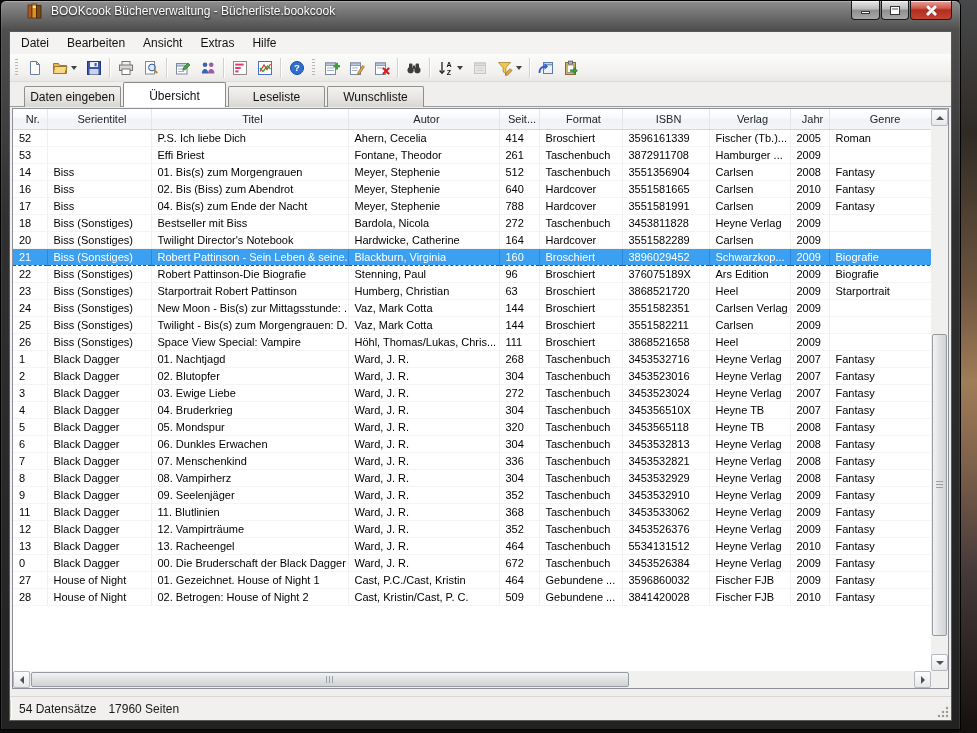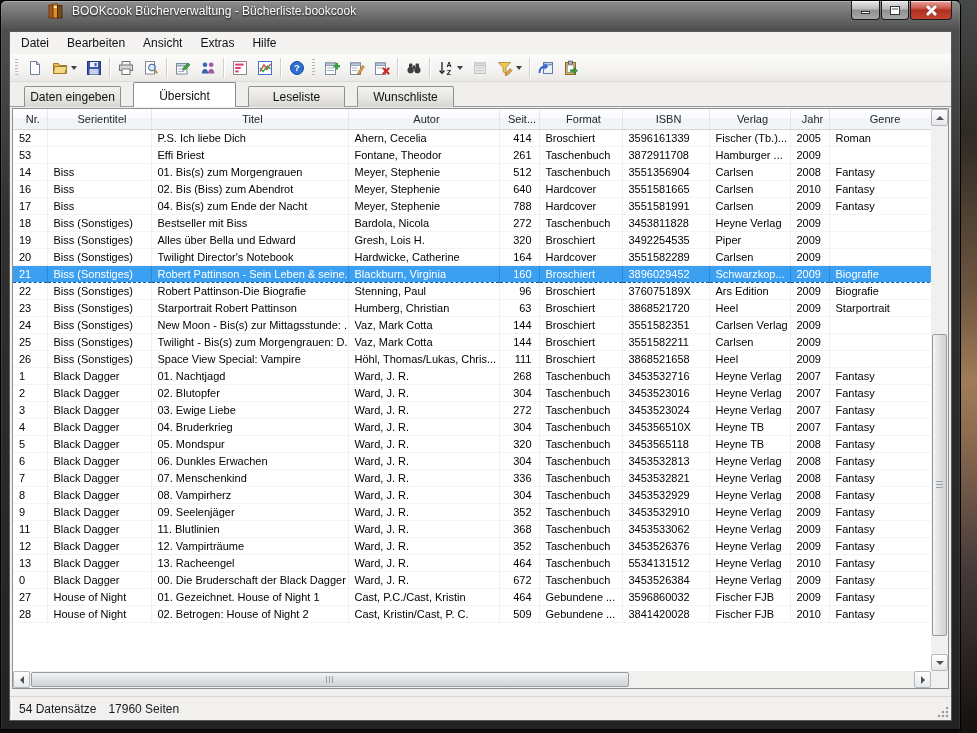--- a/index.html
+++ b/index.html
@@ -7,21 +7,21 @@
               font-family:"Liberation Sans","DejaVu Sans",sans-serif; }
   .desktop { position:relative; width:977px; height:733px; background:#0d0c0a; }
   .desktop-strip { position:absolute; right:0; top:0; width:18px; height:733px;
     background:linear-gradient(180deg,#46484a 0%,#2f2a24 18%,#6e563f 40%,#a07c58 52%,#8a6a4e 60%,#45393a 78%,#14100d 100%); }
 
   
   .window { position:absolute; left:0; top:0; width:961px; height:730px;
     background:linear-gradient(180deg,#8e8e8e 0%,#4e4e4e 4%,#303030 30%,#222 100%);
     border:1px solid #000; border-radius:6px 6px 0 0;
     box-shadow:inset 0 1px 0 rgba(255,255,255,.28), inset 1px 0 0 rgba(255,255,255,.08), inset -1px 0 0 rgba(255,255,255,.08); }
-  .titlebar { position:absolute; left:0; top:0; right:0; height:20px; display:flex; align-items:center; padding-left:9px;margin-left:37px; }
+  .titlebar { position:absolute; left:0; top:0; right:0; height:20px; display:flex; align-items:center; padding-left:25px; }
   .app-icon { width:18px; height:18px; margin-right:7px; flex:0 0 auto; }
   .title-text { color:#fff; font-size:12px; text-shadow:0 1px 2px #000; white-space:nowrap; }
   .win-controls { position:absolute; right:8px; top:0; display:flex; }
   .win-btn { height:19px; border:1px solid #1c1c1c; border-top:none; border-radius:0 0 4px 4px;
     background:linear-gradient(180deg,#e8e8e8 0%,#b9b9b9 45%,#8f8f8f 50%,#a8a8a8 100%);
     display:flex; align-items:center; justify-content:center; margin-left:1px; position:relative;
     box-shadow:inset 0 1px 0 rgba(255,255,255,.7); }
   .win-btn.min { width:29px; } .win-btn.max { width:28px; }
   .win-btn.close { width:42px;
     background:linear-gradient(180deg,#e8a19b 0%,#cf5a4d 40%,#b02e20 50%,#c4452f 100%); }
@@ -45,36 +45,36 @@
   .tb-grip { width:3px; height:18px; margin:0 4px 0 3px;
     background:repeating-linear-gradient(180deg,#b9b7b3 0 1px,transparent 1px 3px); }
   .tb-sep { width:1px; height:20px; background:#d2d0cc; box-shadow:1px 0 0 #fff; margin:0 3px; }
   .tb-btn { width:25px; height:24px; display:flex; align-items:center; justify-content:center; border-radius:2px; }
   .tb-btn svg { width:16px; height:16px; }
   .tb-btn.disabled { opacity:.5; filter:grayscale(1); }
   .tb-btn.has-dd { width:34px; }
   .dd-caret { width:0; height:0; border-left:3px solid transparent; border-right:3px solid transparent;
     border-top:4px solid #404040; margin-left:3px; }
 
-  .tabstrip { height:25px; display:flex; align-items:flex-end; padding-left:14px; position:relative;gap:10px; }
+  .tabstrip { height:25px; display:flex; align-items:flex-end; padding-left:14px; position:relative; }
   .tabstrip:after { content:""; position:absolute; left:0; right:0; bottom:0; height:1px; background:#9a9a98; }
   .tab { height:21px; min-width:97px; text-align:center; line-height:20px; font-size:12px; color:#111;
     border:1px solid #8f8f8d; border-bottom:none; border-radius:2px 2px 0 0; margin-right:2px;
     background:linear-gradient(180deg,#f3f2f0 0%,#e6e4e0 60%,#d8d6d1 100%); position:relative; z-index:1; }
   .tab.active { height:25px; line-height:26px; min-width:103px; background:#fff; z-index:3; border-color:#8a8a88; }
 
   .table-wrap { flex:1; margin:1px 2px 7px; border:1px solid #8e9099; background:#fff; position:relative; }
   .grid-area { position:absolute; left:0; top:0; right:17px; bottom:17px; overflow:hidden; background:#fff; }
   table { border-collapse:collapse; table-layout:fixed; width:922px; }
   th { height:20px; font-weight:normal; font-size:11px; color:#21262e; text-align:center; padding:0 0 0 6px;
     background:linear-gradient(180deg,#ffffff 0%,#f8f9fb 45%,#f1f2f5 50%,#f4f5f8 100%);
     border-right:1px solid #e4e6ea; border-bottom:1px solid #d4d6da; white-space:nowrap; overflow:hidden; }
   td { height:17px; font-size:11px; color:#000; padding:0 2px 0 6px; white-space:nowrap; overflow:hidden;
     border-right:1px solid #f0f0ee; border-bottom:1px solid #f4f4f2; }
-  td.num { text-align:right; padding-right:7px; }
+  td.num { text-align:left; padding-right:7px; }
   tr.selected td { background:#3b9ff2; color:#fff; border-right-color:#2f86d6;
     border-top:1px dashed #155a9e; border-bottom:1px dashed #155a9e; }
 
   
   .vscroll { position:absolute; right:0; top:0; bottom:17px; width:17px; background:#f0f0ee; }
   .hscroll { position:absolute; left:0; right:17px; bottom:0; height:17px; background:#f0f0ee; }
   .scroll-corner { position:absolute; right:0; bottom:0; width:17px; height:17px; background:#f0f0ee; }
   .sbtn { position:absolute; width:17px; height:17px; border:1px solid #b5b8bc; border-radius:2px;
     background:linear-gradient(180deg,#fdfdfd,#e6e8ea); display:flex; align-items:center; justify-content:center; }
   .vscroll .sbtn.up { top:0; } .vscroll .sbtn.down { bottom:0; }
@@ -454,32 +454,20 @@
                   <td>Bestseller mit Biss</td>
                   <td>Bardola, Nicola</td>
                   <td class="num">272</td>
                   <td>Taschenbuch</td>
                   <td>3453811828</td>
                   <td>Heyne Verlag</td>
                   <td>2009</td>
                   <td></td>
                 </tr>
                 <tr>
-                  <td>19</td>
-                  <td>Biss (Sonstiges)</td>
-                  <td>Alles über Bella und Edward</td>
-                  <td>Gresh, Lois H.</td>
-                  <td class="num">320</td>
-                  <td>Broschiert</td>
-                  <td>3492254535</td>
-                  <td>Piper</td>
-                  <td>2009</td>
-                  <td></td>
-                </tr>
-                <tr>
                   <td>20</td>
                   <td>Biss (Sonstiges)</td>
                   <td>Twilight Director's Notebook</td>
                   <td>Hardwicke, Catherine</td>
                   <td class="num">164</td>
                   <td>Hardcover</td>
                   <td>3551582289</td>
                   <td>Carlsen</td>
                   <td>2009</td>
                   <td></td>

